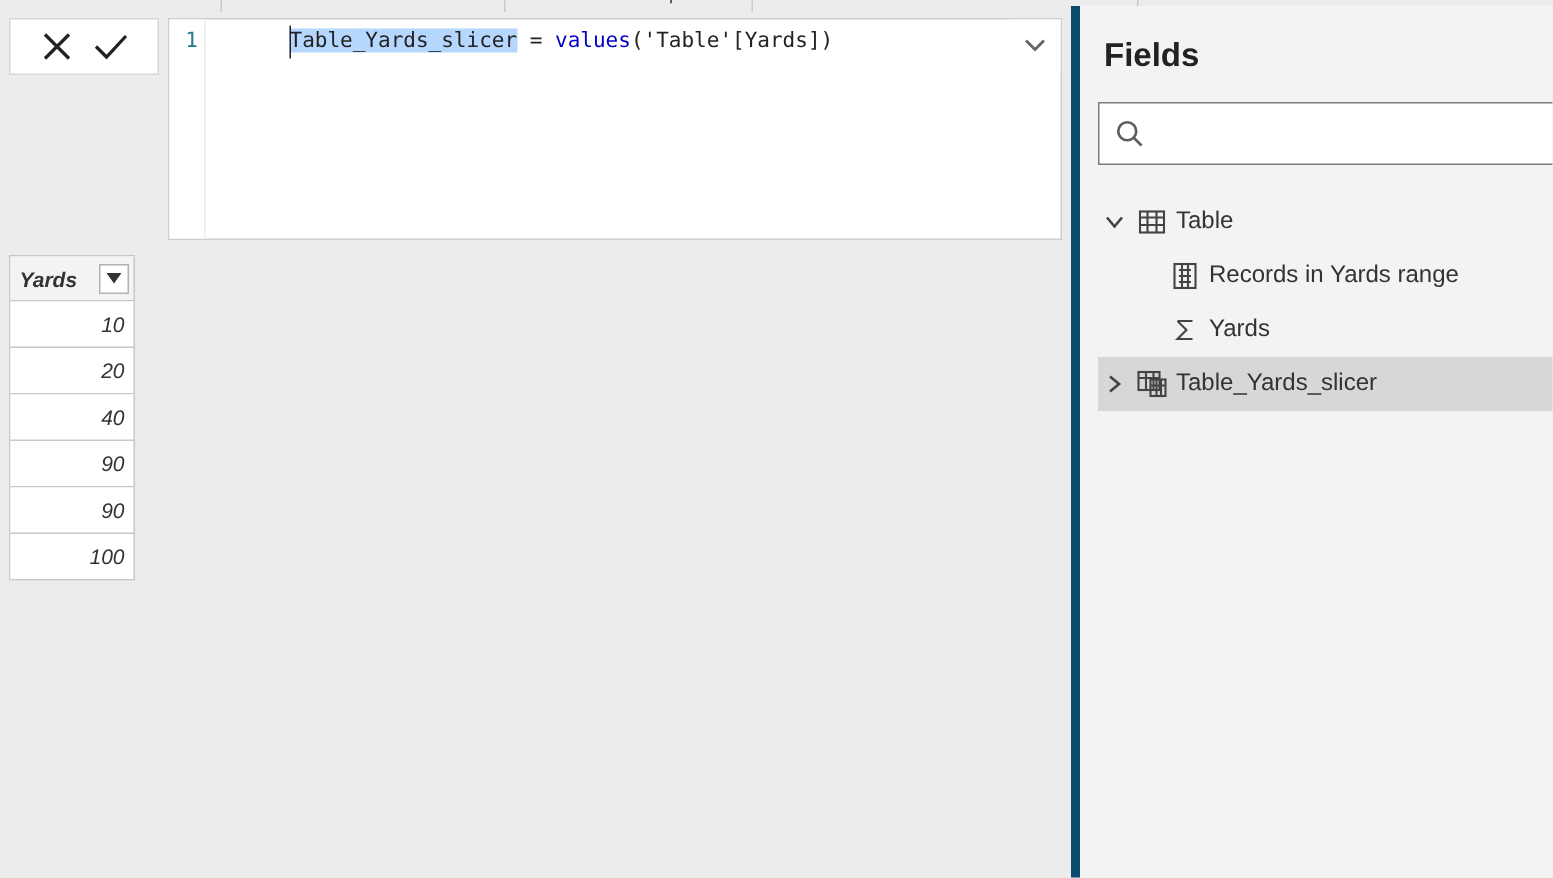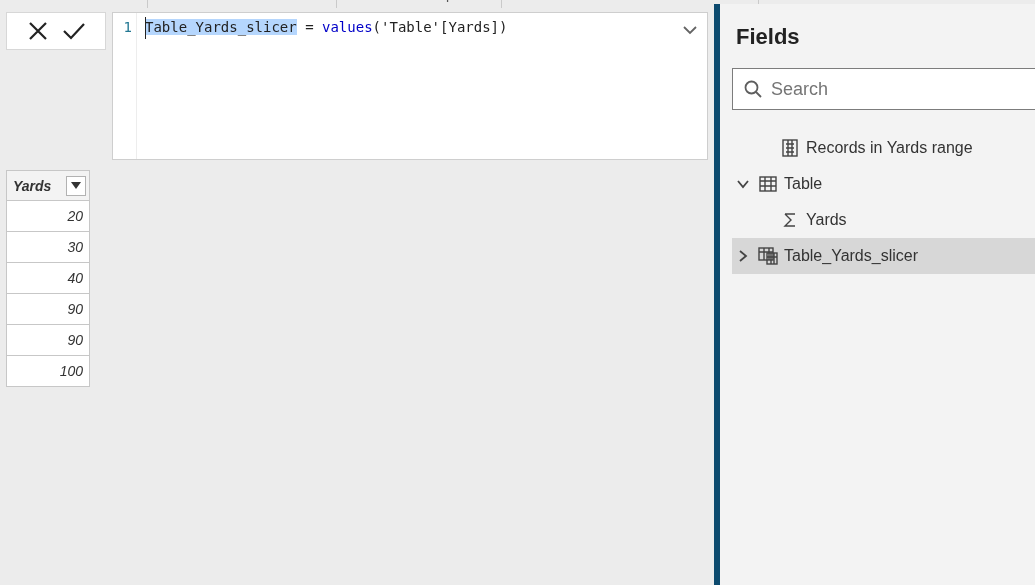--- a/index.html
+++ b/index.html
@@ -86,20 +86,21 @@
     font-size: 14px;
     color: #237893;
   }
   .code-area {
     flex: 1;
     padding: 6px 8px;
     font-family: Consolas, monospace;
     font-size: 14px;
     color: #222;
     position: relative;
+    margin-left: 48px;
   }
   .cursor-line {
     position: absolute;
     left: 8px;
     top: 4px;
     width: 1px;
     height: 22px;
     background: #222;
   }
   .code-sel {
@@ -279,67 +280,66 @@
 
     <div class="grid">
       <div class="grid-header">
         <span class="grid-header-label">Yards</span>
         <span class="grid-header-dd">
           <svg width="10" height="8" viewBox="0 0 10 8">
               <polygon points="0,0 10,0 5,7"></polygon>
             </svg>
         </span>
       </div>
+      <div class="grid-row">10</div>
       <div class="grid-row">20</div>
-      <div class="grid-row">30</div>
       <div class="grid-row">40</div>
       <div class="grid-row">90</div>
       <div class="grid-row">90</div>
       <div class="grid-row">100</div>
     </div>
 
   </div>
 
   <div class="fields-panel">
     <div class="fields-title">Fields</div>
 
     <div class="search-wrap">
       <svg width="20" height="20" viewBox="0 0 20 20">
         <circle cx="8.5" cy="8.5" r="6"></circle>
           <path d="M13 13 L18 18"></path>
       </svg>
-      <input class="search-input" placeholder="Search" style="">
     </div>
 
     <div class="tree">
+
+      <div class="tree-row">
+        <span class="chev">
+          <svg width="14" height="14" viewBox="0 0 14 14">
+              <path d="M2 4 L7 10 L12 4"></path>
+            </svg>
+        </span>
+        <span class="tree-icon">
+          <svg width="18" height="16" viewBox="0 0 18 16">
+              <rect x="1" y="1" width="16" height="14"></rect>
+              <path d="M1 5 H17 M6 1 V15 M12 1 V15 M1 10 H17"></path>
+            </svg>
+        </span>
+        <span>Table</span>
+      </div>
 
       <div class="tree-row">
         <span class="spacer36"></span>
         <span class="tree-icon">
           <svg width="16" height="18" viewBox="0 0 16 18">
               <rect x="1" y="1" width="14" height="16"></rect>
               <path d="M4 5 H12 M4 9 H12 M4 13 H12 M6 1 V17 M10 1 V17"></path>
             </svg>
         </span>
         <span>Records in Yards range</span>
-      </div>
-
-      <div class="tree-row">
-        <span class="chev">
-          <svg width="14" height="14" viewBox="0 0 14 14">
-              <path d="M2 4 L7 10 L12 4"></path>
-            </svg>
-        </span>
-        <span class="tree-icon">
-          <svg width="18" height="16" viewBox="0 0 18 16">
-              <rect x="1" y="1" width="16" height="14"></rect>
-              <path d="M1 5 H17 M6 1 V15 M12 1 V15 M1 10 H17"></path>
-            </svg>
-        </span>
-        <span>Table</span>
       </div>
 
 
       <div class="tree-row">
         <span class="spacer36"></span>
         <span class="tree-icon">
           <svg width="16" height="16" viewBox="0 0 16 16">
               <path d="M3 2 H13 M3 2 L9 8 L3 14 H13"></path>
             </svg>
         </span>

